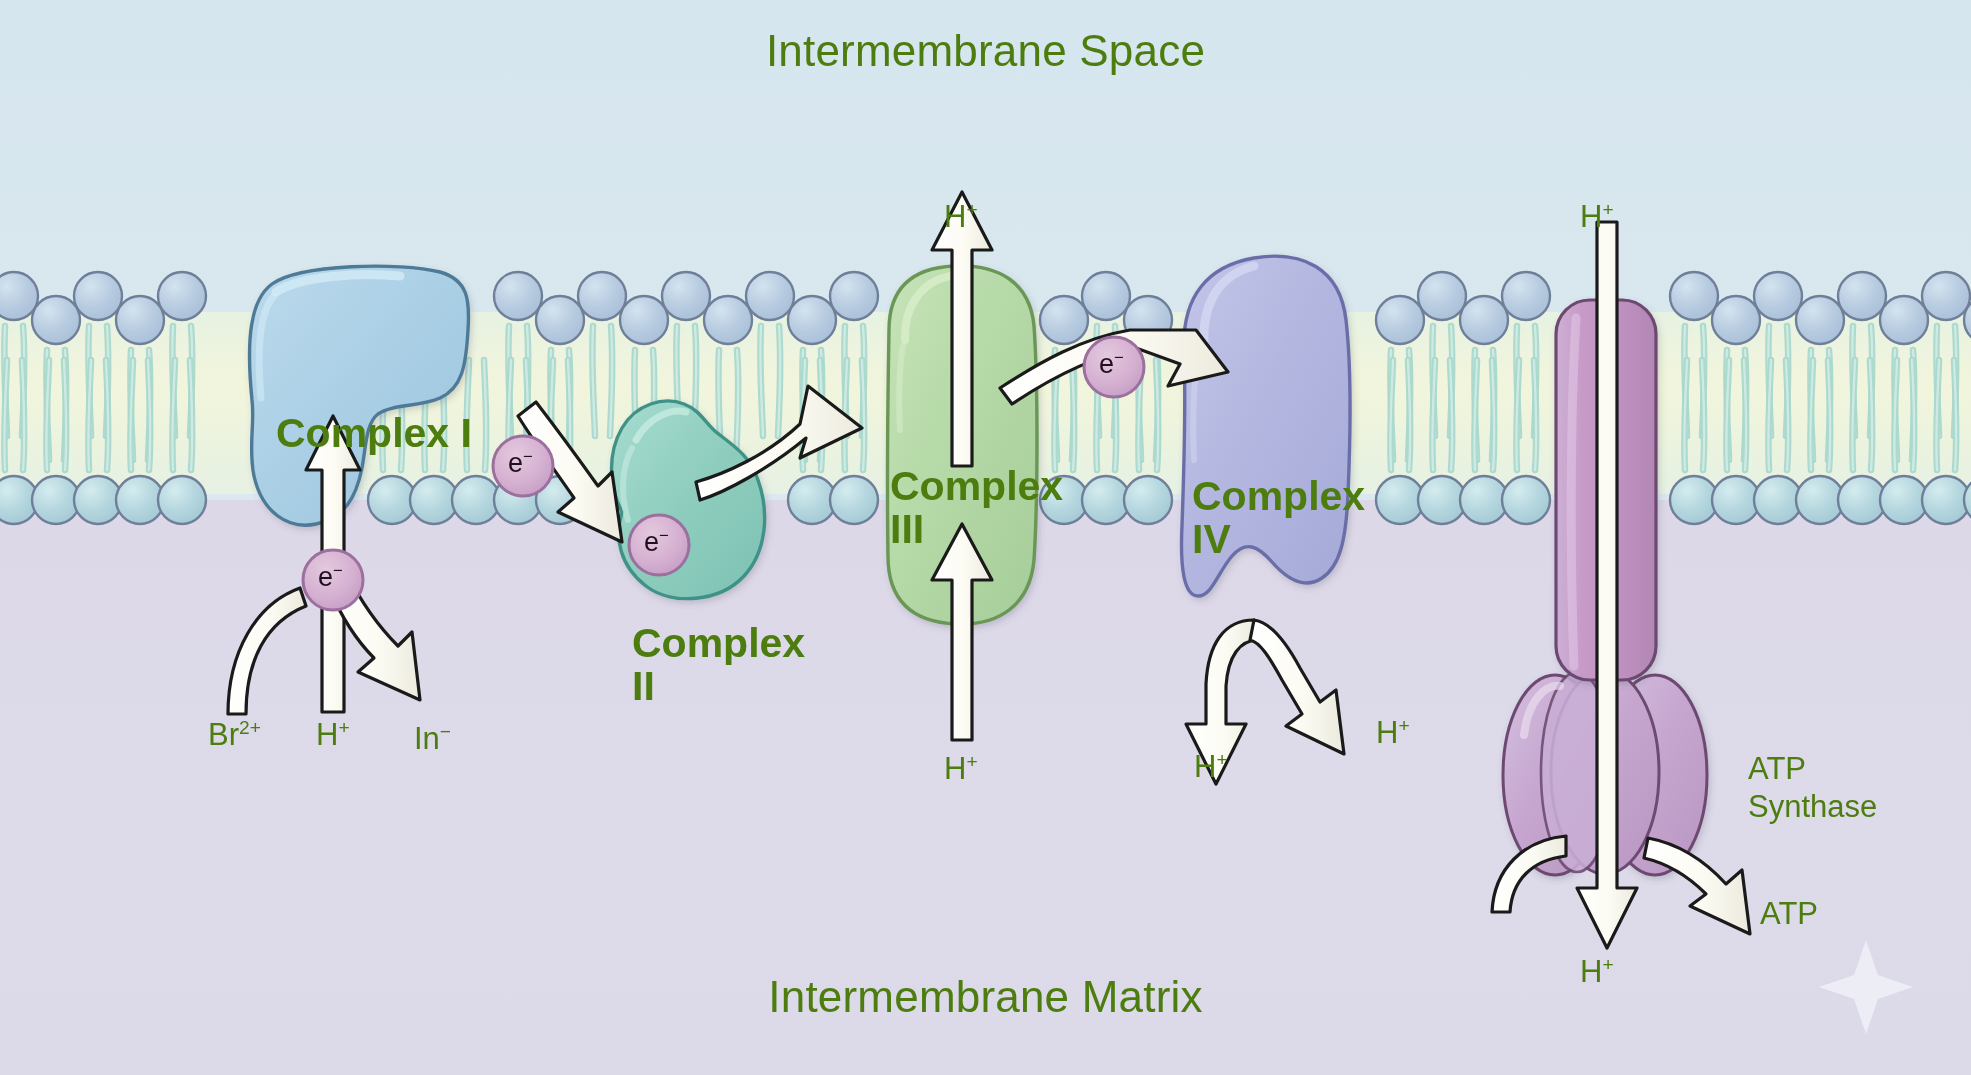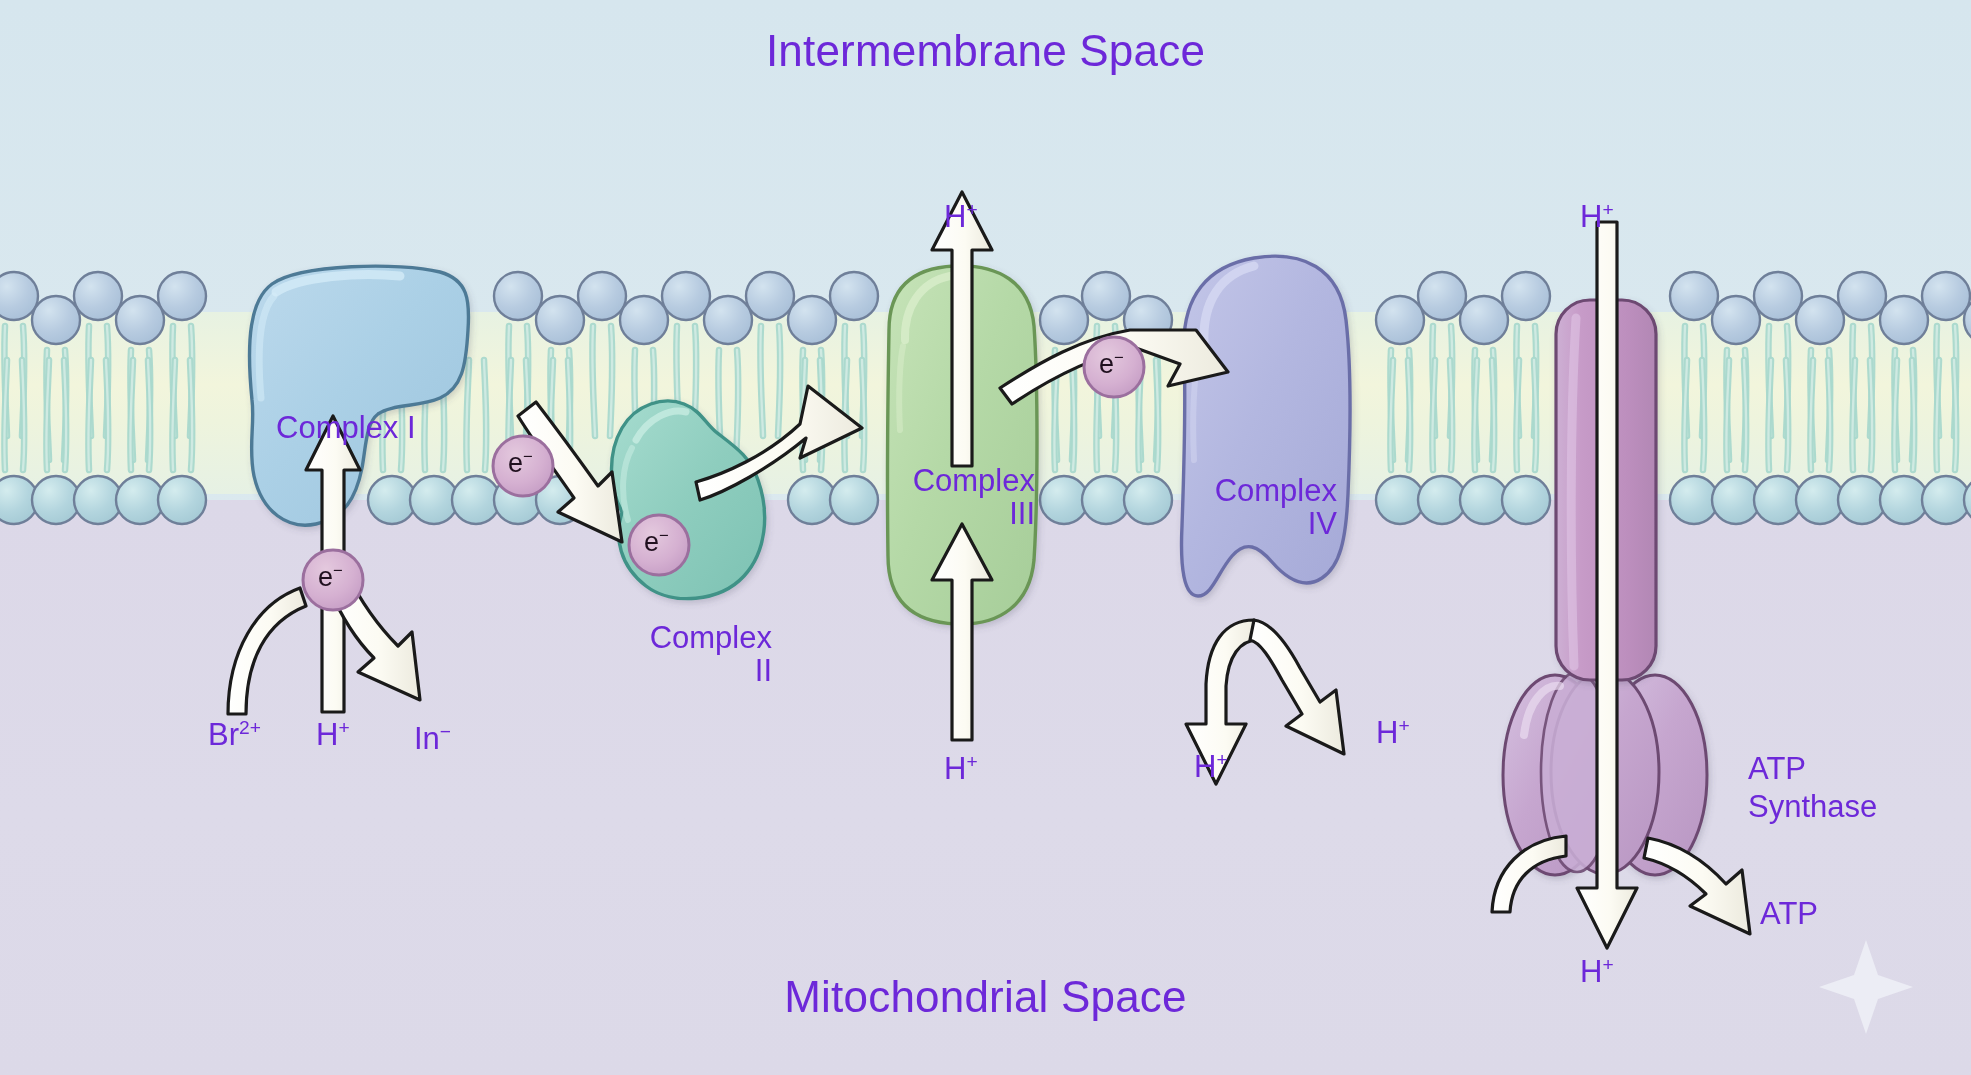--- a/index.html
+++ b/index.html
@@ -6,26 +6,26 @@
   body{
     width:1971px;height:1075px;
     font-family:"Liberation Sans","DejaVu Sans",sans-serif;
     overflow:hidden;
     background:#d8e7ee;
   }
   #stage{position:relative;width:1971px;height:1075px;overflow:hidden;}
   #stage svg{position:absolute;top:0;left:0;}
   .lbl{
     position:absolute;
-    color:#6d28d9;
+    color:#4d7c0f;
     white-space:nowrap;
     line-height:1.05;
   }
   .title{font-size:44px;letter-spacing:.2px;}
-  .cplx{font-size:31px;text-align:right;}
+  .cplx{font-size:41px;text-align:left;font-weight:bold;}
   .ion{font-size:31px;}
   .ion sup{font-size:.62em;vertical-align:super;letter-spacing:0;}
   .atp{font-size:31px;text-align:center;line-height:1.22;}
   .el{font-size:27px;color:#20101f;}
   .el sup{font-size:.62em;vertical-align:super;}
 </style>
 </head>
 <body>
 
 <div id="stage">
@@ -367,21 +367,21 @@
     <circle cx="1114" cy="367" r="30" fill="url(#gEl)" stroke="#9b6f9e" stroke-width="3"></circle>
   </g>
 
   <g opacity="0.85">
     <path d="M 1866 940 L 1878 975 L 1913 987 L 1878 999 L 1866 1034 L 1854 999 L 1819 987 L 1854 975 Z" fill="#eef0f7"></path>
   </g>
 </svg>
 
 <div class="lbl title" style="left:0;top:28px;width:1971px;text-align:center;">Intermembrane Space</div>
 
-<div class="lbl title" style="left:0;top:974px;width:1971px;text-align:center;">Mitochondrial Space</div>
+<div class="lbl title" style="left:0;top:974px;width:1971px;text-align:center;">Intermembrane Matrix</div>
 
 <div class="lbl cplx" style="left:276px;top:412px;">
   <span>Complex</span>
   <span>I</span>
 </div>
 
 <div class="lbl cplx" style="left:632px;top:622px;width:140px;">
   <div>Complex</div>
   <div>II</div>
 </div>

